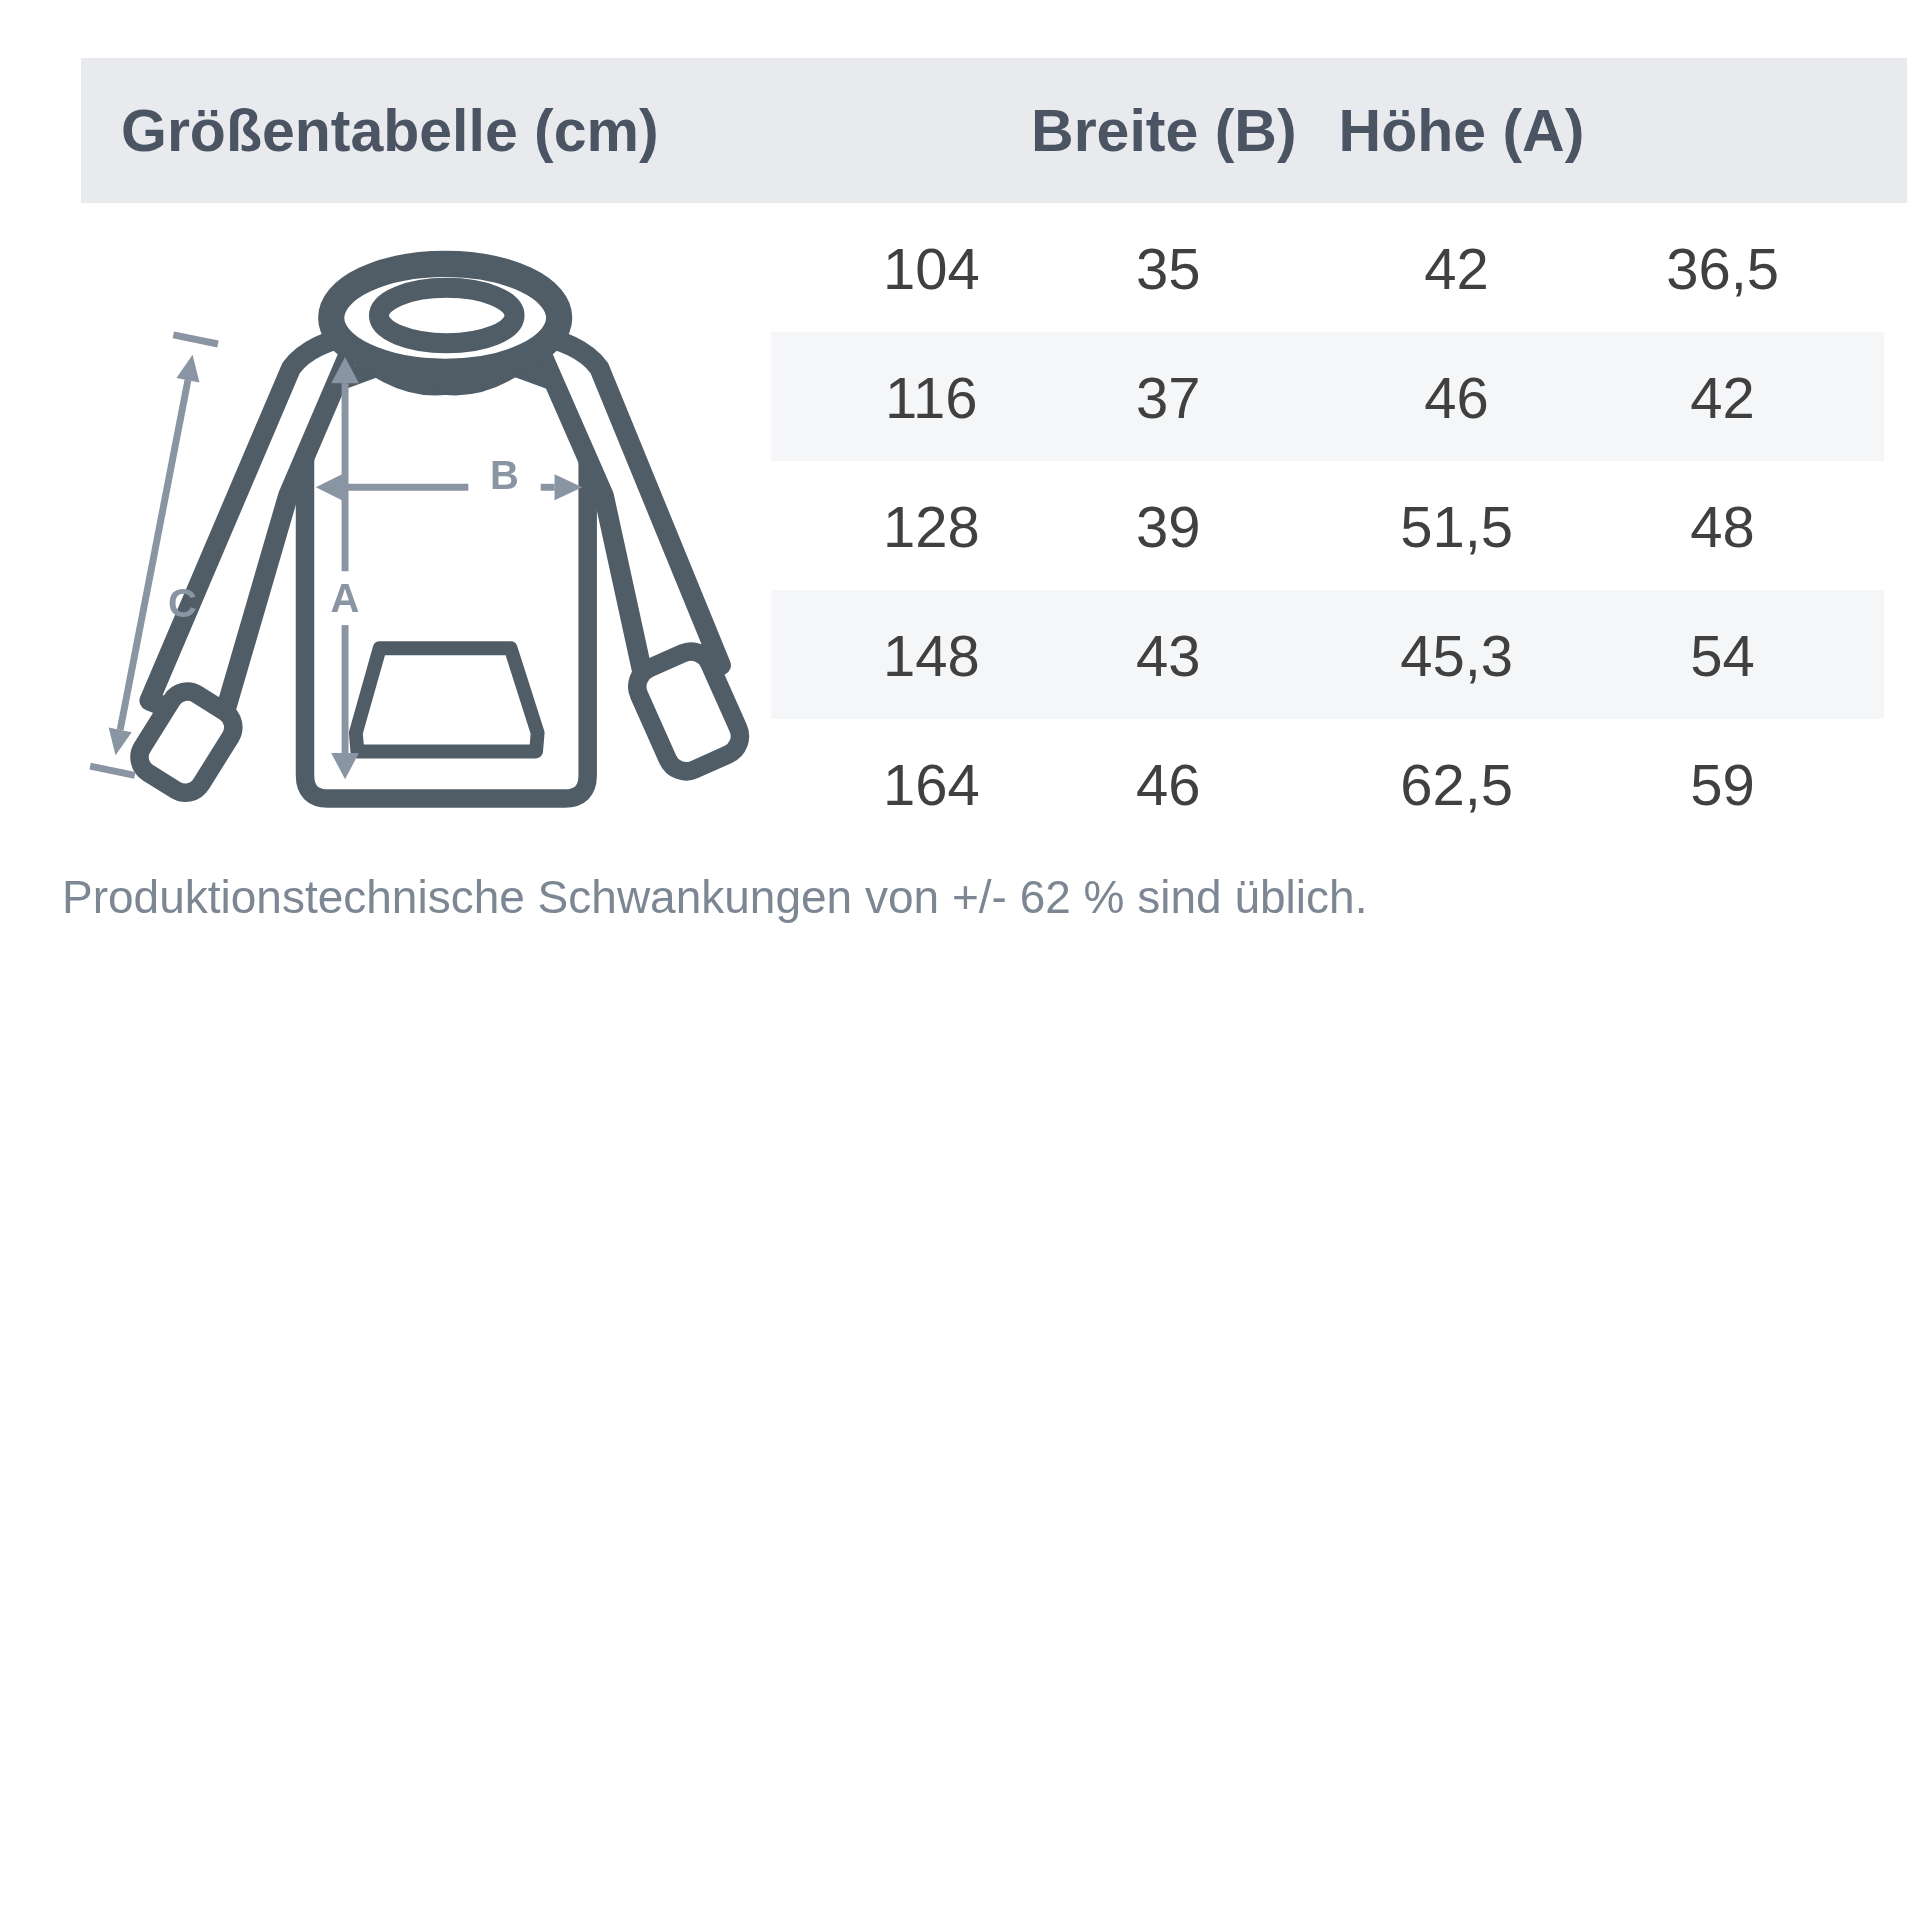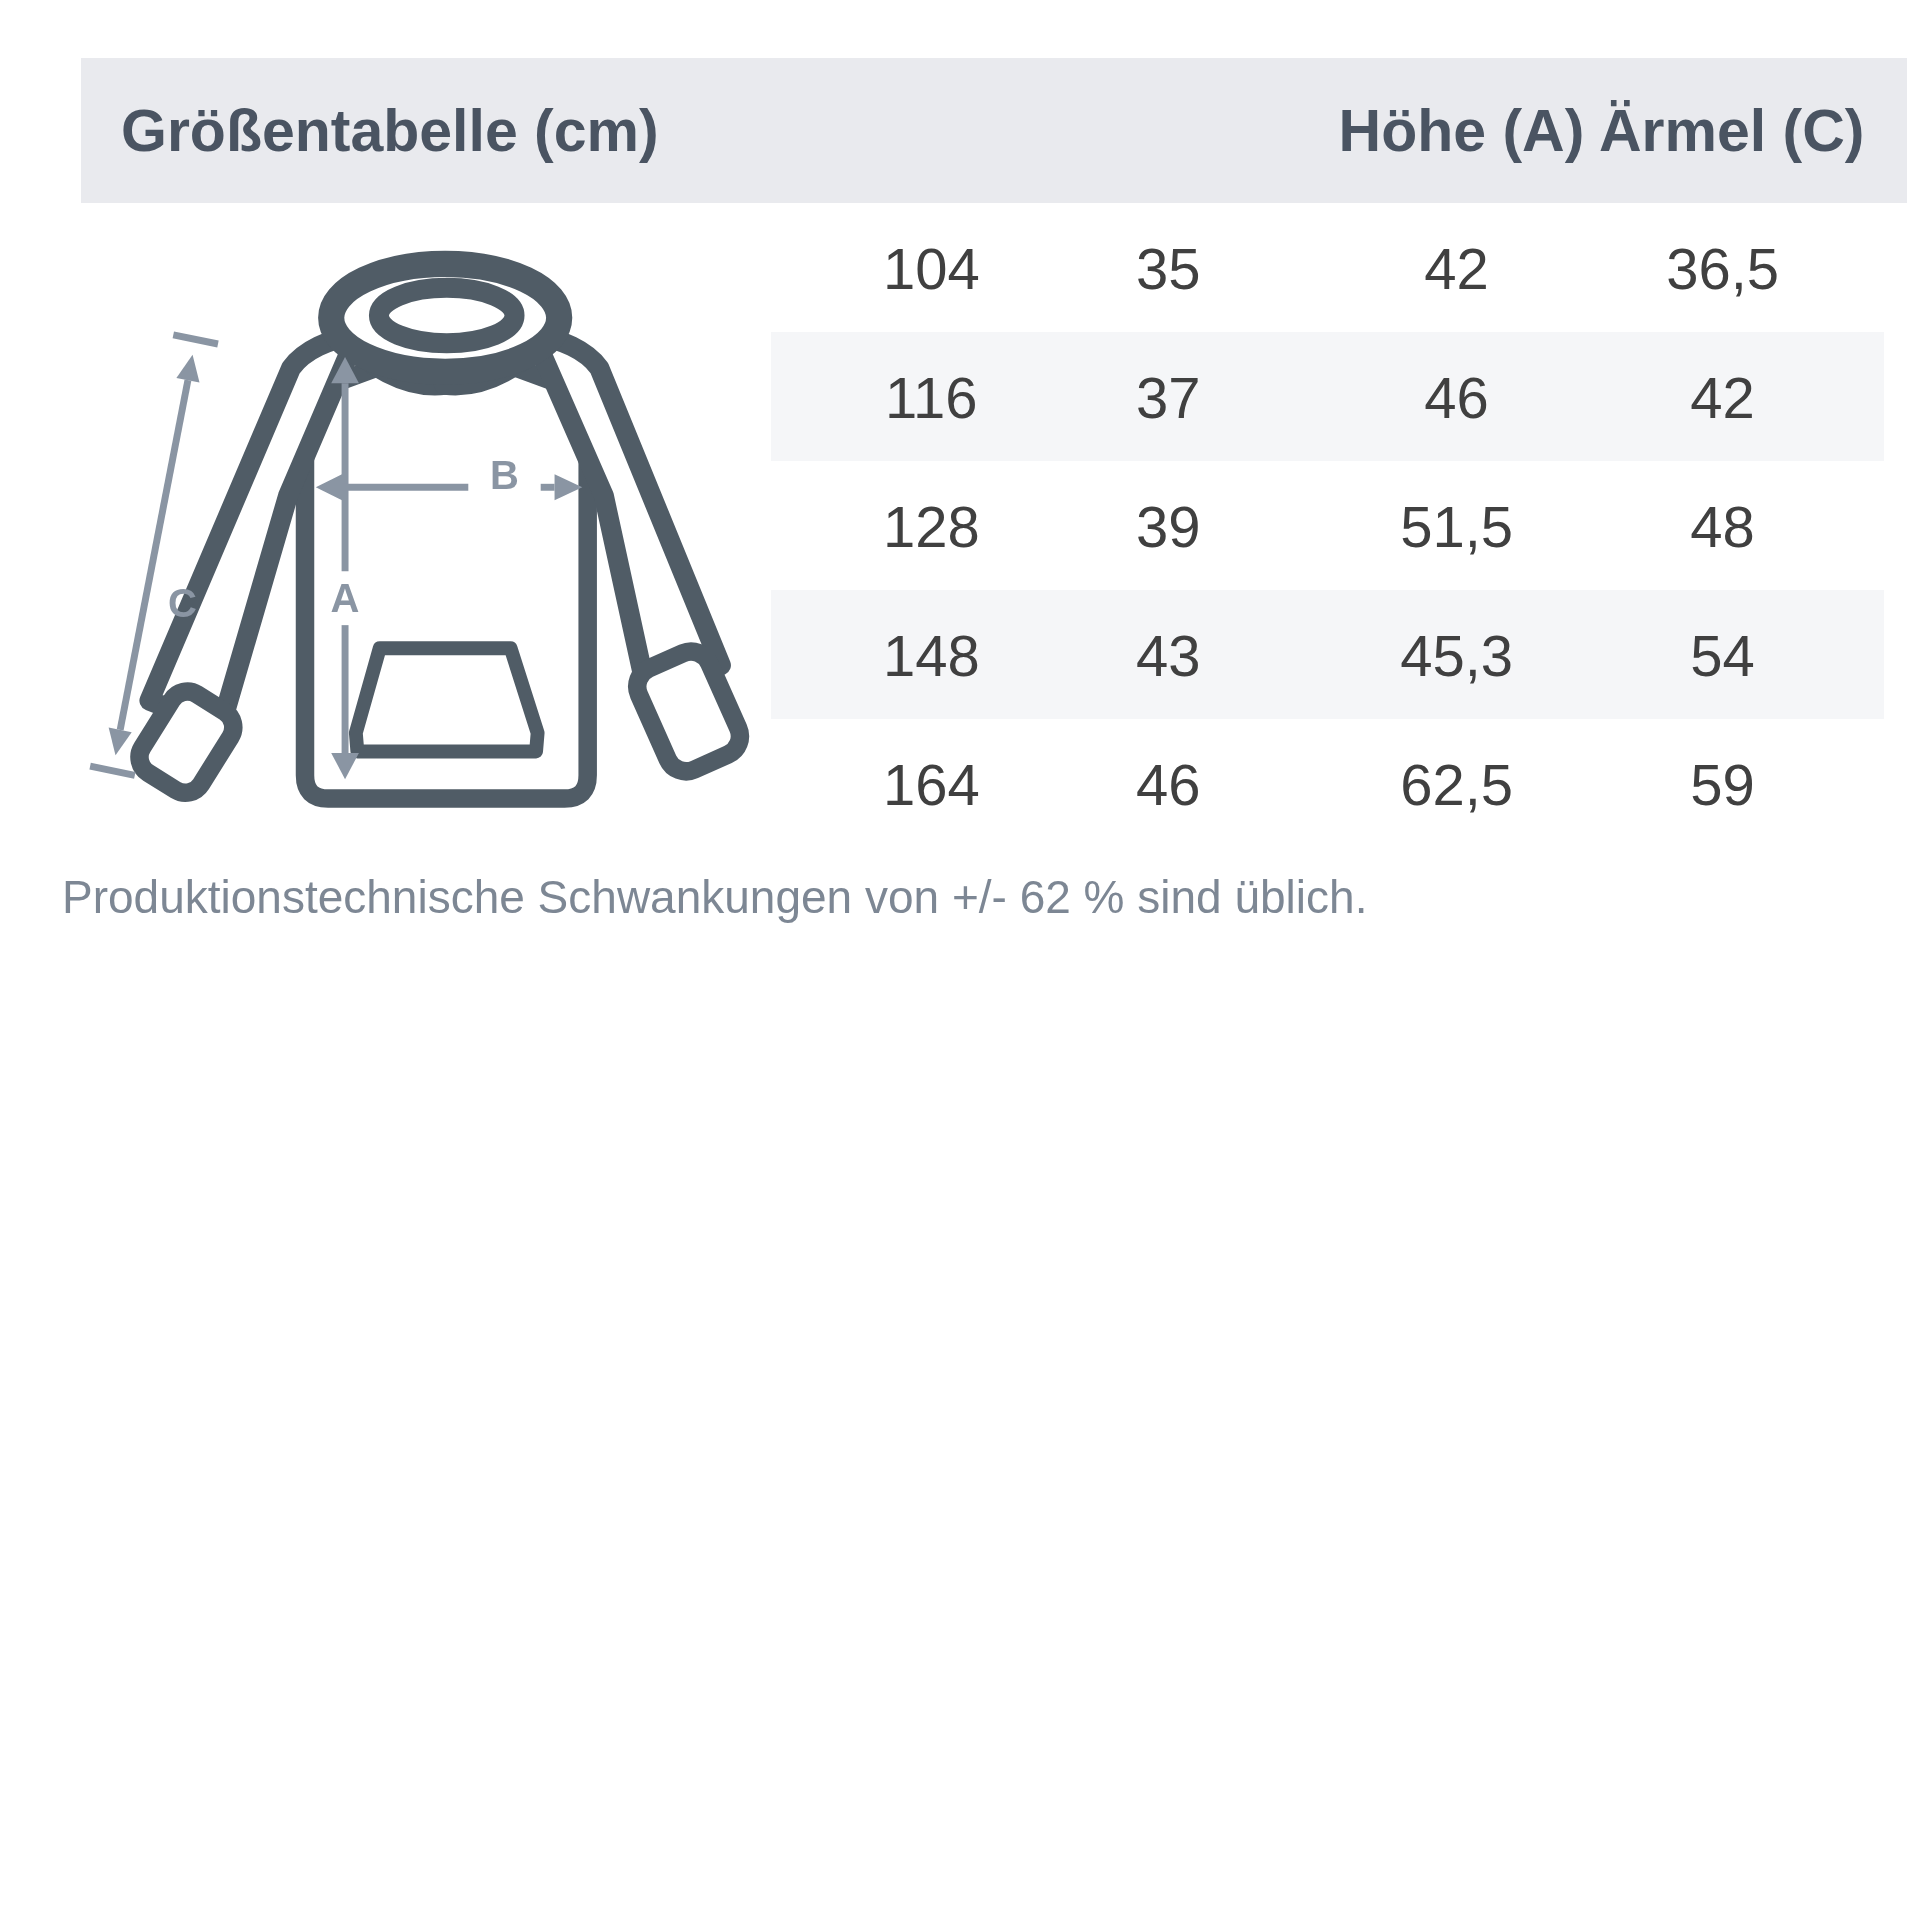--- a/index.html
+++ b/index.html
@@ -46,22 +46,22 @@
   .note-line{white-space:nowrap;}
   .note-bold{font-weight:bold;}
 </style>
 </head>
 <body>
 
 <div id="canvas">
 
   <div class="header-band">
     <div class="header-title">Größentabelle (cm)</div>
+    <div class="hcol h1">Breite (B)</div>
     <div class="hcol h2">Höhe (A)</div>
-    <div class="hcol h3">Ärmel (C)</div>
   </div>
 
   <div class="rows">
     <div class="row">
       <span class="cell c1">104</span>
       <span class="cell c2">35</span>
       <span class="cell c3">42</span>
       <span class="cell c4">36,5</span>
     </div>
     <div class="row">

